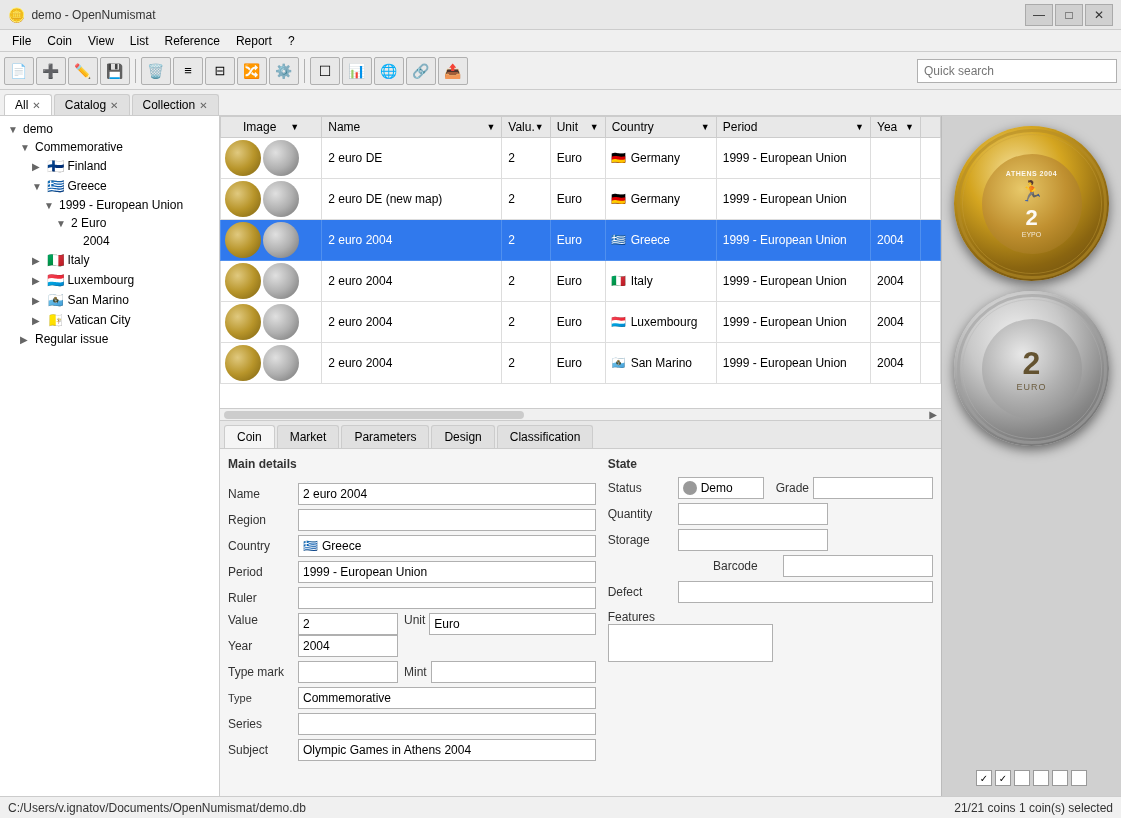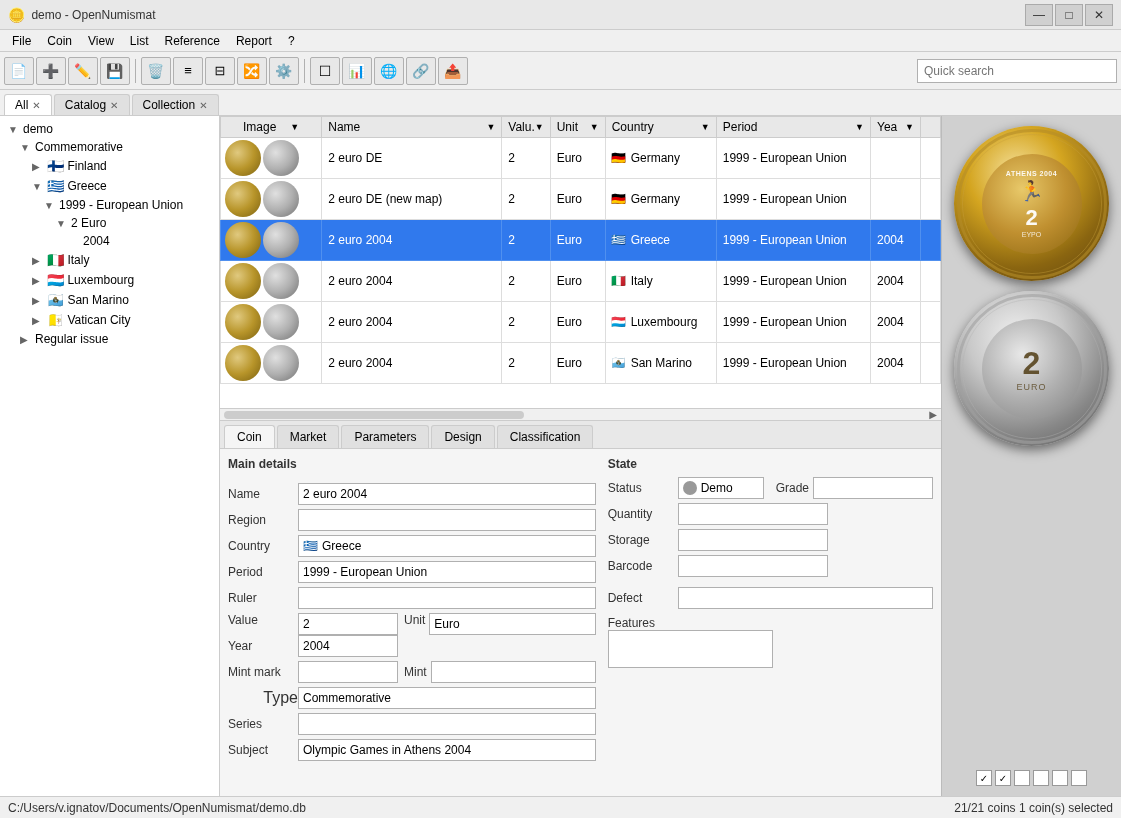--- a/index.html
+++ b/index.html
@@ -418,28 +418,28 @@
             <label style="font-size:12px;color:#333;margin-left:6px;margin-right:4px;">Unit</label>
             <input type="text" style="flex: 1 1 0%; height: 22px; border: 1px solid rgb(176, 176, 176); padding: 2px 4px; background: white; font-size: 12px;" value="Euro">
           </div>
 
           <div style="display:flex;align-items:center;margin-bottom:4px;">
             <label style="width:70px;font-size:12px;color:#333;flex-shrink:0;">Year</label>
             <input type="text" style="width: 100px; height: 22px; border: 1px solid rgb(176, 176, 176); padding: 2px 4px; background: white; font-size: 12px;" value="2004">
           </div>
 
           <div style="display:flex;align-items:center;margin-bottom:4px;">
-            <label style="width:70px;font-size:12px;color:#333;flex-shrink:0;">Mint mark</label>
+            <label style="width:70px;font-size:12px;color:#333;flex-shrink:0;">Type mark</label>
             <input type="text" style="width: 100px; height: 22px; border: 1px solid rgb(176, 176, 176); padding: 2px 4px; background: white; font-size: 12px;">
             <label style="font-size:12px;color:#333;margin-left:6px;margin-right:4px;">Mint</label>
             <input type="text" style="flex: 1 1 0%; height: 22px; border: 1px solid rgb(176, 176, 176); padding: 2px 4px; background: white; font-size: 12px;">
           </div>
 
           <div style="display:flex;align-items:center;margin-bottom:4px;">
-            <label style="width:70px;font-size:16px;color:#333;flex-shrink:0;text-align:right;">Type</label>
+            <label style="width:70px;font-size:11px;color:#333;flex-shrink:0;">Type</label>
             <input type="text" style="flex: 1 1 0%; height: 22px; border: 1px solid rgb(176, 176, 176); padding: 2px 4px; background: white; font-size: 12px;" value="Commemorative">
           </div>
 
           <div style="display:flex;align-items:center;margin-bottom:4px;">
             <label style="width:70px;font-size:12px;color:#333;flex-shrink:0;">Series</label>
             <input type="text" style="flex: 1 1 0%; height: 22px; border: 1px solid rgb(176, 176, 176); padding: 2px 4px; background: white; font-size: 12px;">
           </div>
 
           <div style="display:flex;align-items:center;margin-bottom:4px;">
             <label style="width:70px;font-size:12px;color:#333;flex-shrink:0;">Subject</label>
@@ -463,21 +463,21 @@
           <div style="display:flex;align-items:center;margin-bottom:4px;">
             <label style="width:70px;font-size:12px;color:#333;flex-shrink:0;">Quantity</label>
             <input type="text" style="flex: 1 1 0%; max-width: 150px; height: 22px; border: 1px solid rgb(176, 176, 176); padding: 2px 4px; background: white; font-size: 12px;">
           </div>
 
           <div style="display:flex;align-items:center;margin-bottom:4px;">
             <label style="width:70px;font-size:12px;color:#333;flex-shrink:0;">Storage</label>
             <input type="text" style="flex: 1 1 0%; max-width: 150px; height: 22px; border: 1px solid rgb(176, 176, 176); padding: 2px 4px; background: white; font-size: 12px;">
           </div>
 
-          <div style="display:flex;align-items:center;margin-bottom:10px;">
+          <div style="display:flex;align-items:center;margin-bottom:4px;justify-content:flex-end;">
             <label style="width:70px;font-size:12px;color:#333;flex-shrink:0;">Barcode</label>
             <input type="text" style="flex: 1 1 0%; max-width: 150px; height: 22px; border: 1px solid rgb(176, 176, 176); padding: 2px 4px; background: white; font-size: 12px;">
           </div>
 
           <div style="display:flex;align-items:center;margin-bottom:4px;">
             <label style="width:70px;font-size:12px;color:#333;flex-shrink:0;">Defect</label>
             <input type="text" style="flex: 1 1 0%; height: 22px; border: 1px solid rgb(176, 176, 176); padding: 2px 4px; background: white; font-size: 12px;">
           </div>
 
           <div style="display:flex;align-items:flex-start;margin-bottom:4px;flex-direction:column;">

